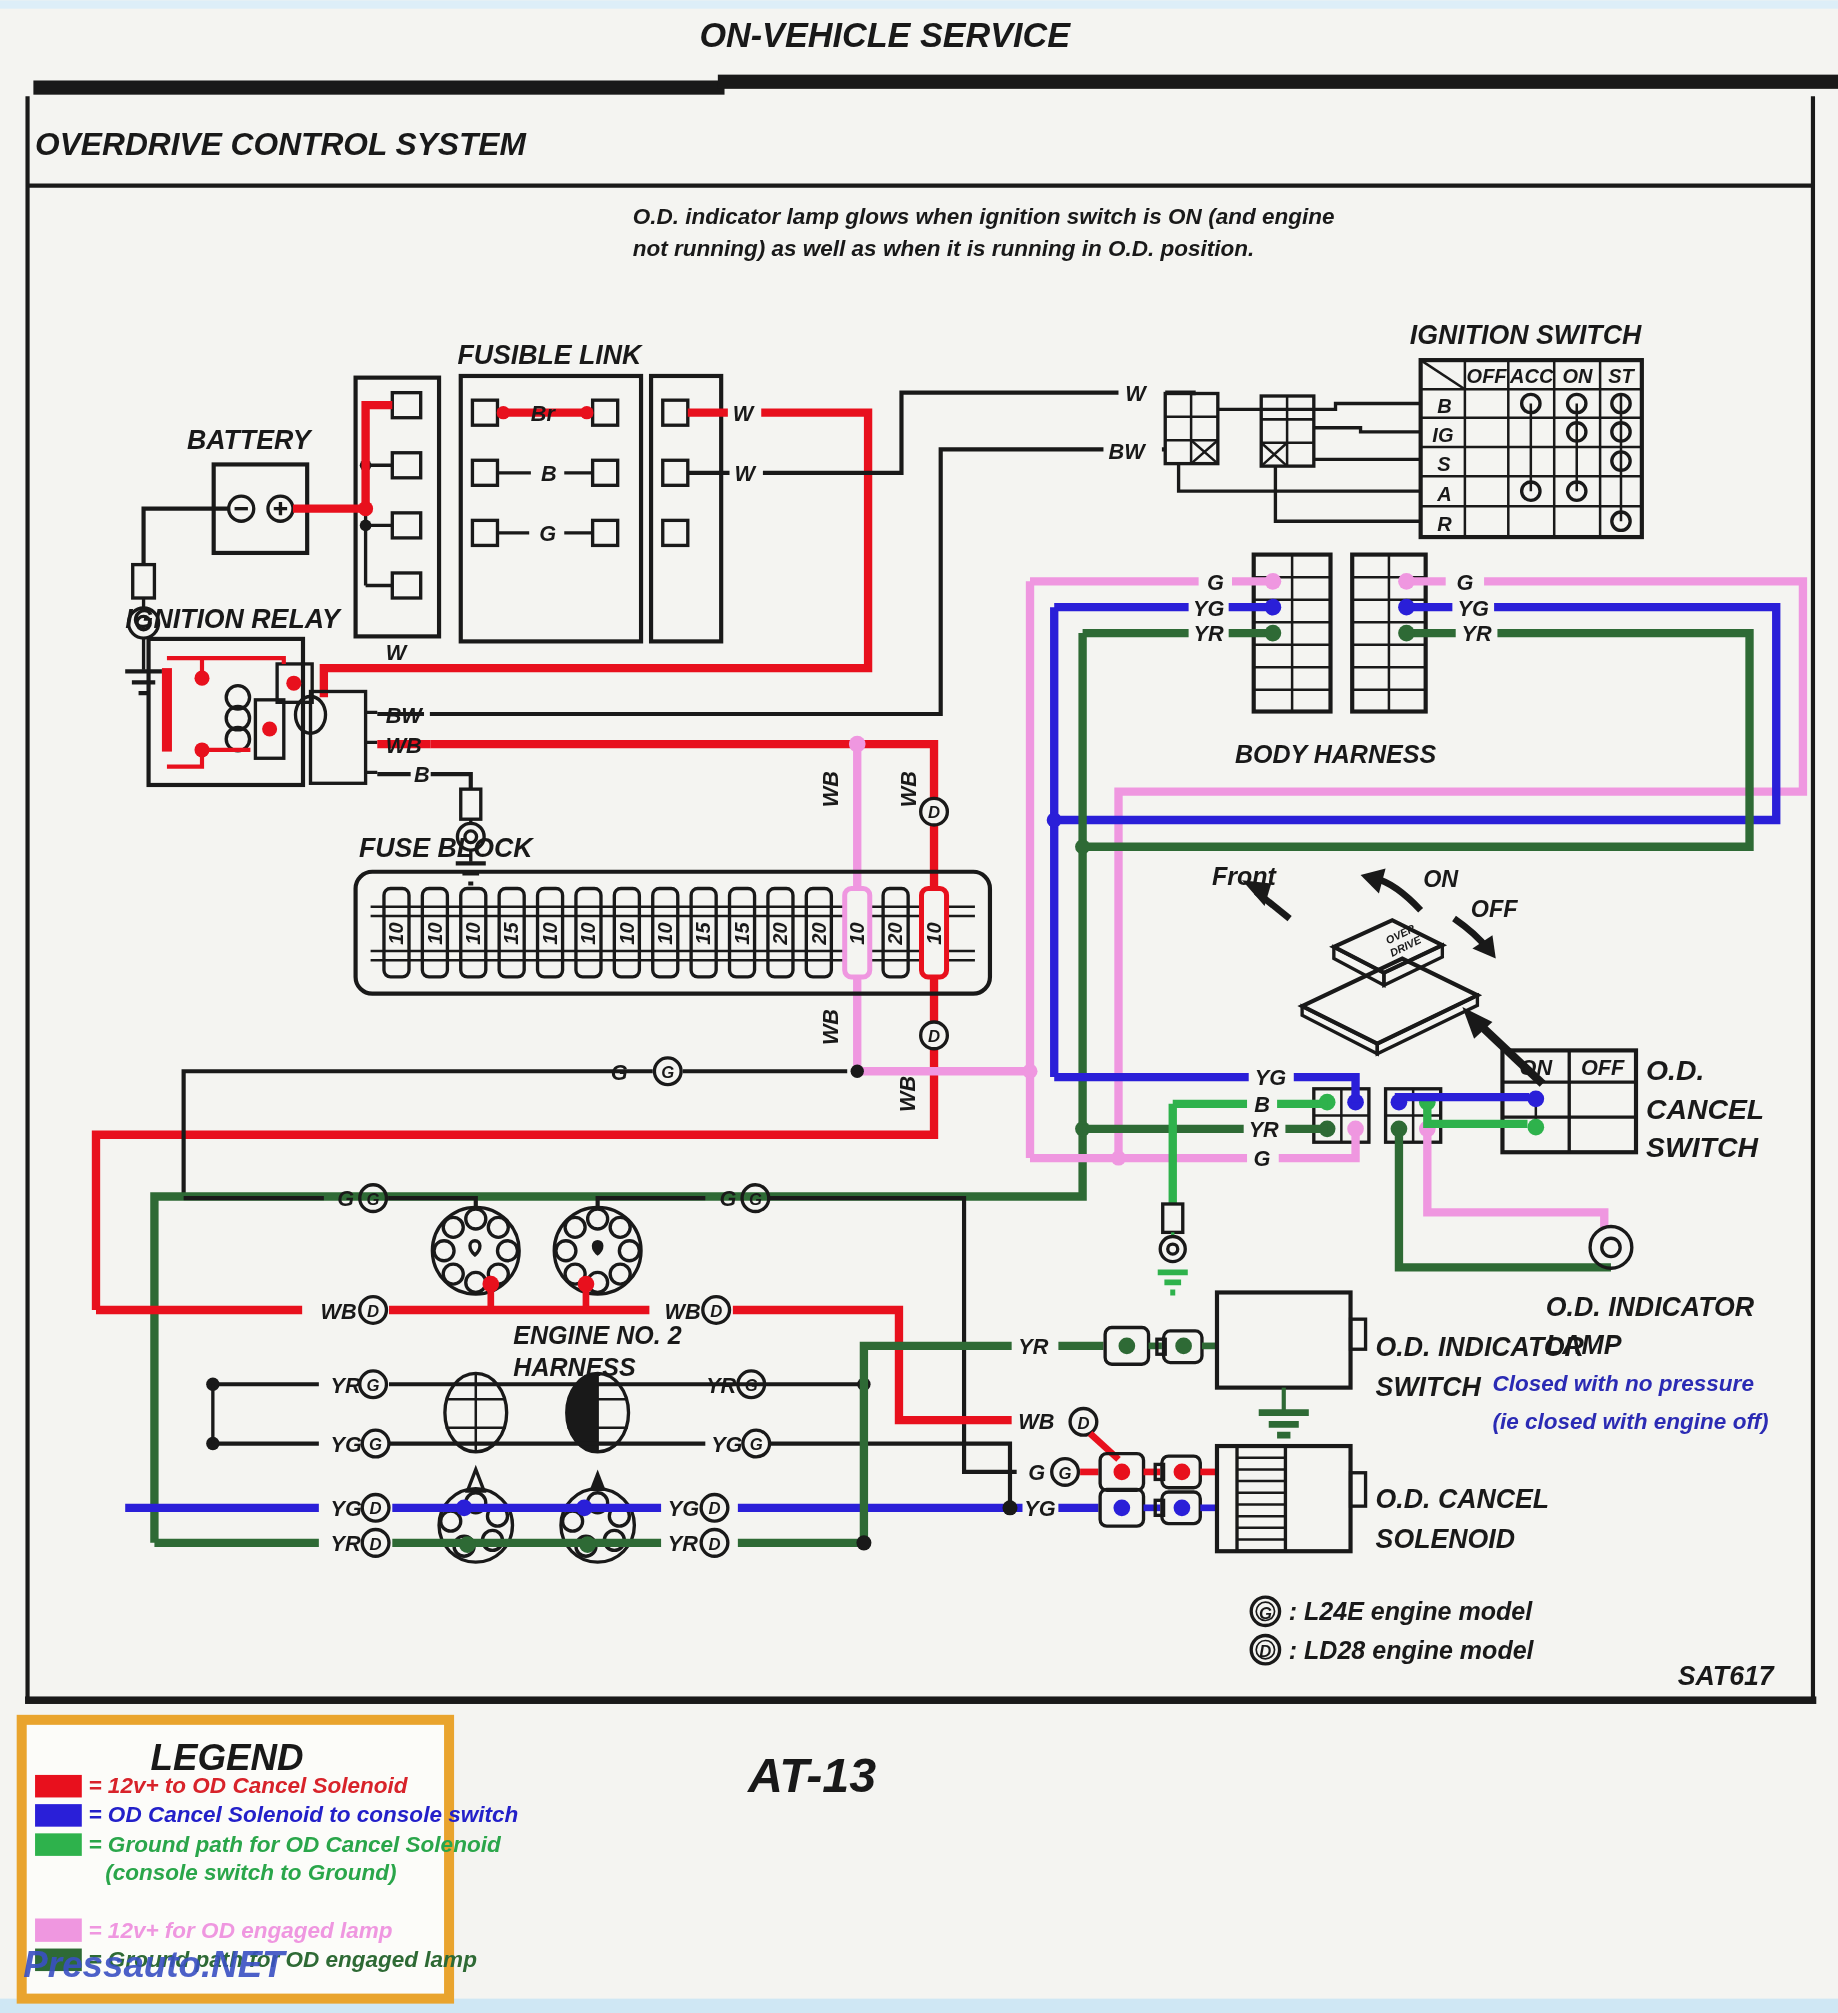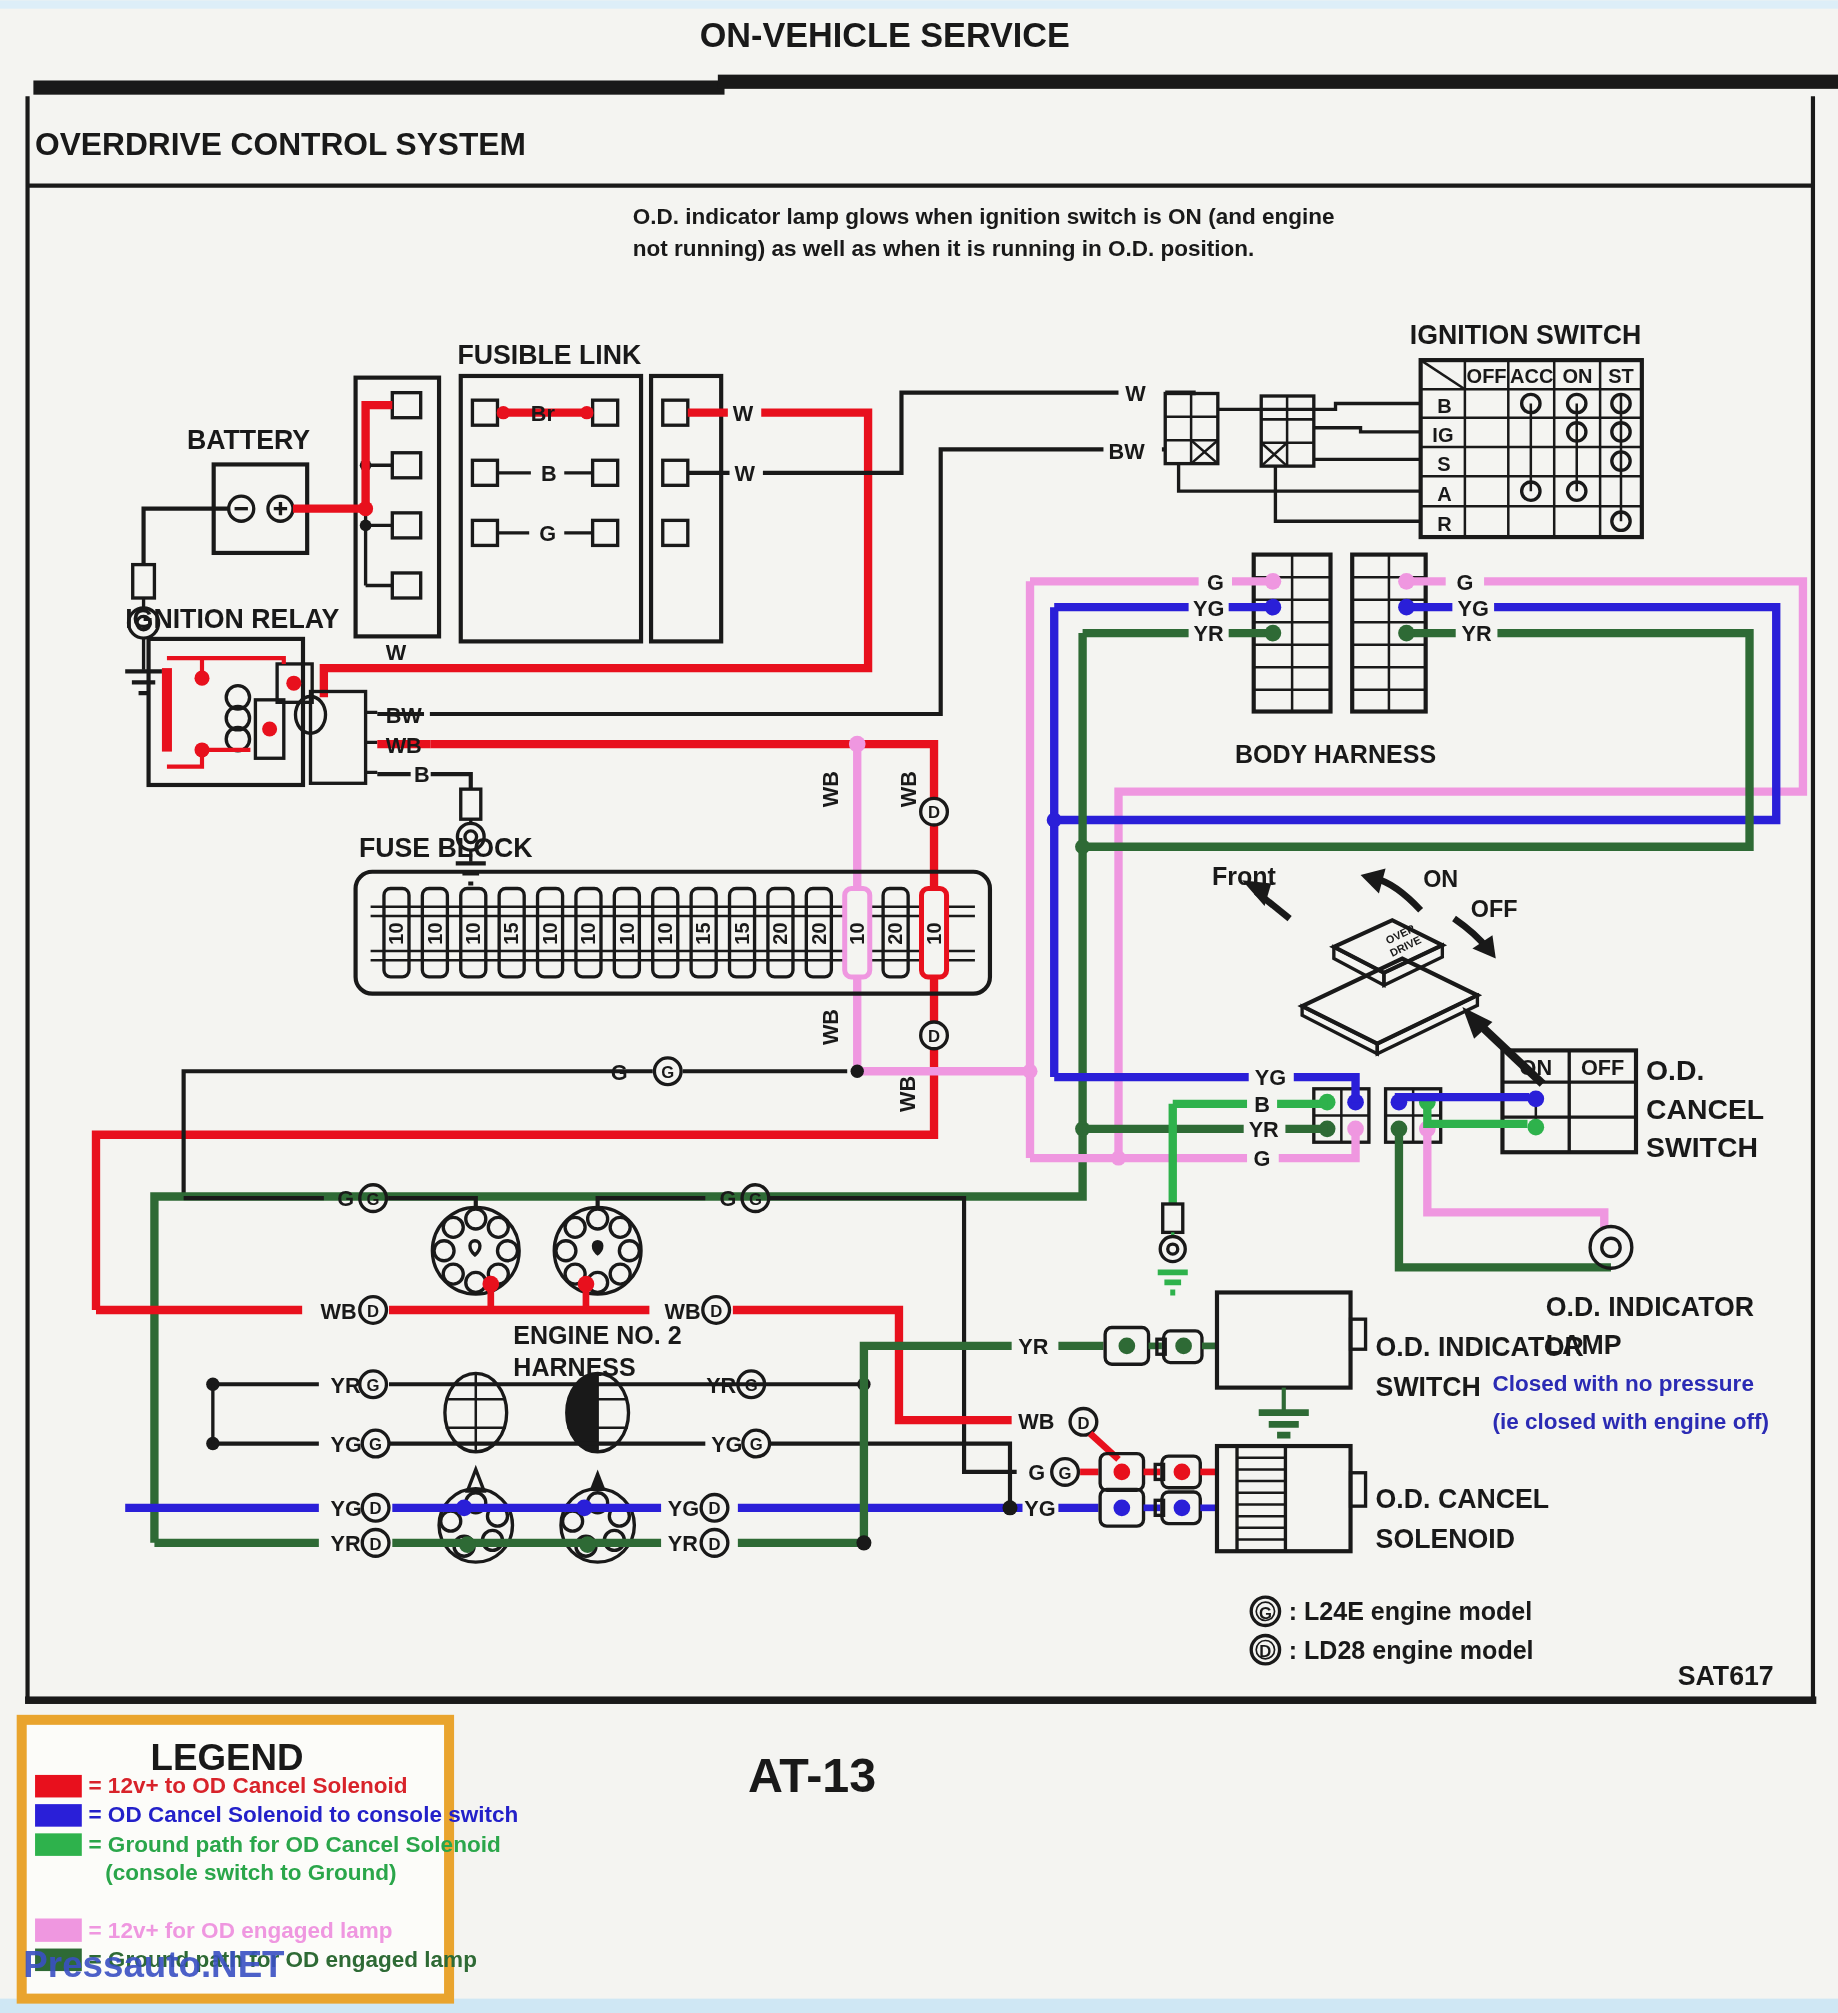--- a/index.html
+++ b/index.html
@@ -1,16 +1,16 @@
 <!DOCTYPE html>
 <html style="font-size:13.4px"><head>
 <meta charset="utf-8">
 <style>
   html,body{margin:0;padding:0;background:#e8f3fa;}
-  .page{position:relative;width:1838px;height:2014px;background:#f4f4f1;overflow:hidden;}
+  .page{position:relative;width:1838px;height:2014px;background:#f4f4f1;overflow:hidden;font-style:italic;}
   svg{position:absolute;left:0;top:0;}
   text{font-family:"Liberation Sans",sans-serif;font-weight:700;fill:#191919;}
   .t13{font-size:13px;} .t20{font-size:20px;} .t24{font-size:24px;} .t26{font-size:26px;}
   .t27{font-size:27px;} .t28{font-size:28px;} .t30{font-size:30px;} .t32{font-size:32px;}
   .t34{font-size:34px;} .t38{font-size:38px;} .t40{font-size:41px;} .t44{font-size:44px;}
   .t56{font-size:58px;}
   .red{stroke:#e8101d;} .blue{stroke:#2a1fd8;} .grn{stroke:#2eb24c;} .dkg{stroke:#2e6a35;}
   .pnk{stroke:#ef97e0;} .blk{stroke:#191919;}
   .w10{stroke-width:10;fill:none;} .w8{stroke-width:8;fill:none;} .w5{stroke-width:5;fill:none;}
   .w4{stroke-width:4;fill:none;} .w3{stroke-width:3;fill:none;}

